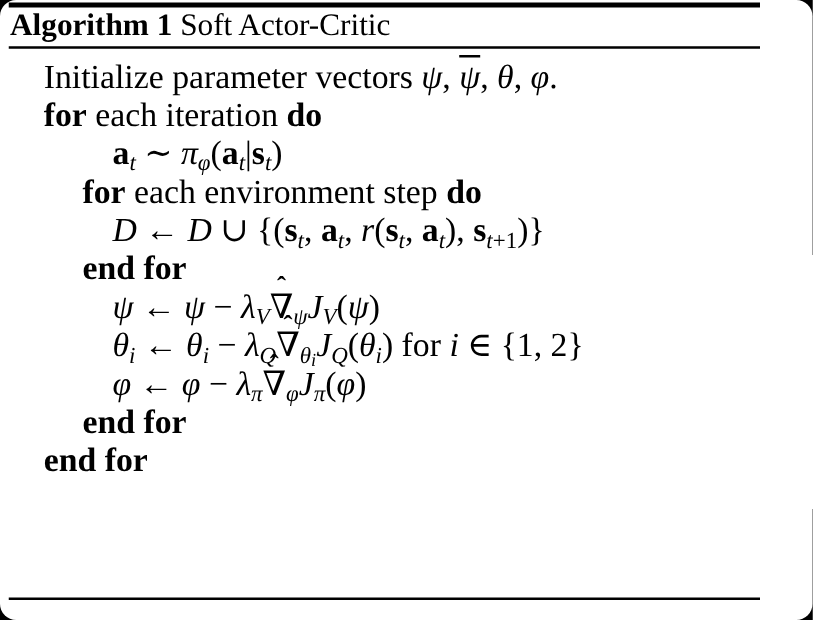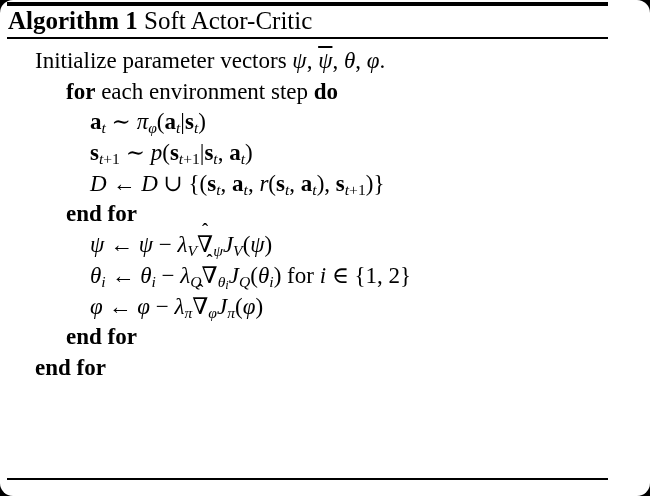--- a/index.html
+++ b/index.html
@@ -41,21 +41,21 @@
   }
   .algo-title .t-bold { font-weight: bold; }
 
   .algo-body {
     position: absolute;
     left: 7px;
     top: 46px;
     width: 601px;
   }
   .line {
-    font-size: 23px;
+    font-size: 27px;
     height: 30.7px;
     line-height: 30.7px;
     white-space: nowrap;
   }
   .ind1 { padding-left: 28px; }
   .ind2 { padding-left: 59px; }
   .ind3 { padding-left: 83px; }
 
   .line b { font-weight: bold; }
   .line i { font-style: italic; }
@@ -91,23 +91,23 @@
 
   <div class="algo-title">
     <span class="t-bold">Algorithm 1</span>
     <span>Soft Actor-Critic</span>
   </div>
 
   <div class="rule rule-head"></div>
 
   <div class="algo-body">
     <div class="line ind1">Initialize parameter vectors <i>ψ</i>, <span class="ol"><i>ψ</i></span>, <i>θ</i>, <i>φ</i>.</div>
+    <div class="line ind1"><b>for</b> each iteration <b>do</b></div>
+    <div class="line ind3"><b>a</b><sub><i>t</i></sub> ∼ <i>π</i><sub><i>φ</i></sub>(<b>a</b><sub><i>t</i></sub>|<b>s</b><sub><i>t</i></sub>)</div>
     <div class="line ind2"><b>for</b> each environment step <b>do</b></div>
-    <div class="line ind3"><b>a</b><sub><i>t</i></sub> ∼ <i>π</i><sub><i>φ</i></sub>(<b>a</b><sub><i>t</i></sub>|<b>s</b><sub><i>t</i></sub>)</div>
-    <div class="line ind3"><b>s</b><sub><i>t</i>+1</sub> ∼ <i>p</i>(<b>s</b><sub><i>t</i>+1</sub>|<b>s</b><sub><i>t</i></sub>, <b>a</b><sub><i>t</i></sub>)</div>
     <div class="line ind3"><i>D</i> ← <i>D</i> ∪ {(<b>s</b><sub><i>t</i></sub>, <b>a</b><sub><i>t</i></sub>, <i>r</i>(<b>s</b><sub><i>t</i></sub>, <b>a</b><sub><i>t</i></sub>), <b>s</b><sub><i>t</i>+1</sub>)}</div>
     <div class="line ind2"><b>end for</b></div>
     <div class="line ind3"><i>ψ</i> ← <i>ψ</i> − <i>λ</i><sub><i>V</i></sub><span class="hat"><span class="hat-mark">ˆ</span>∇</span><sub><i>ψ</i></sub><i>J</i><sub><i>V</i></sub>(<i>ψ</i>)</div>
     <div class="line ind3"><i>θ</i><sub><i>i</i></sub> ← <i>θ</i><sub><i>i</i></sub> − <i>λ</i><sub><i>Q</i></sub><span class="hat"><span class="hat-mark">ˆ</span>∇</span><sub><i>θ</i><sub><i>i</i></sub></sub><i>J</i><sub><i>Q</i></sub>(<i>θ</i><sub><i>i</i></sub>) for <i>i</i> ∈ {1, 2}</div>
     <div class="line ind3"><i>φ</i> ← <i>φ</i> − <i>λ</i><sub><i>π</i></sub><span class="hat"><span class="hat-mark">ˆ</span>∇</span><sub><i>φ</i></sub><i>J</i><sub><i>π</i></sub>(<i>φ</i>)</div>
     <div class="line ind2"><b>end for</b></div>
     <div class="line ind1"><b>end for</b></div>
   </div>
 
   <div class="rule rule-bottom"></div>

